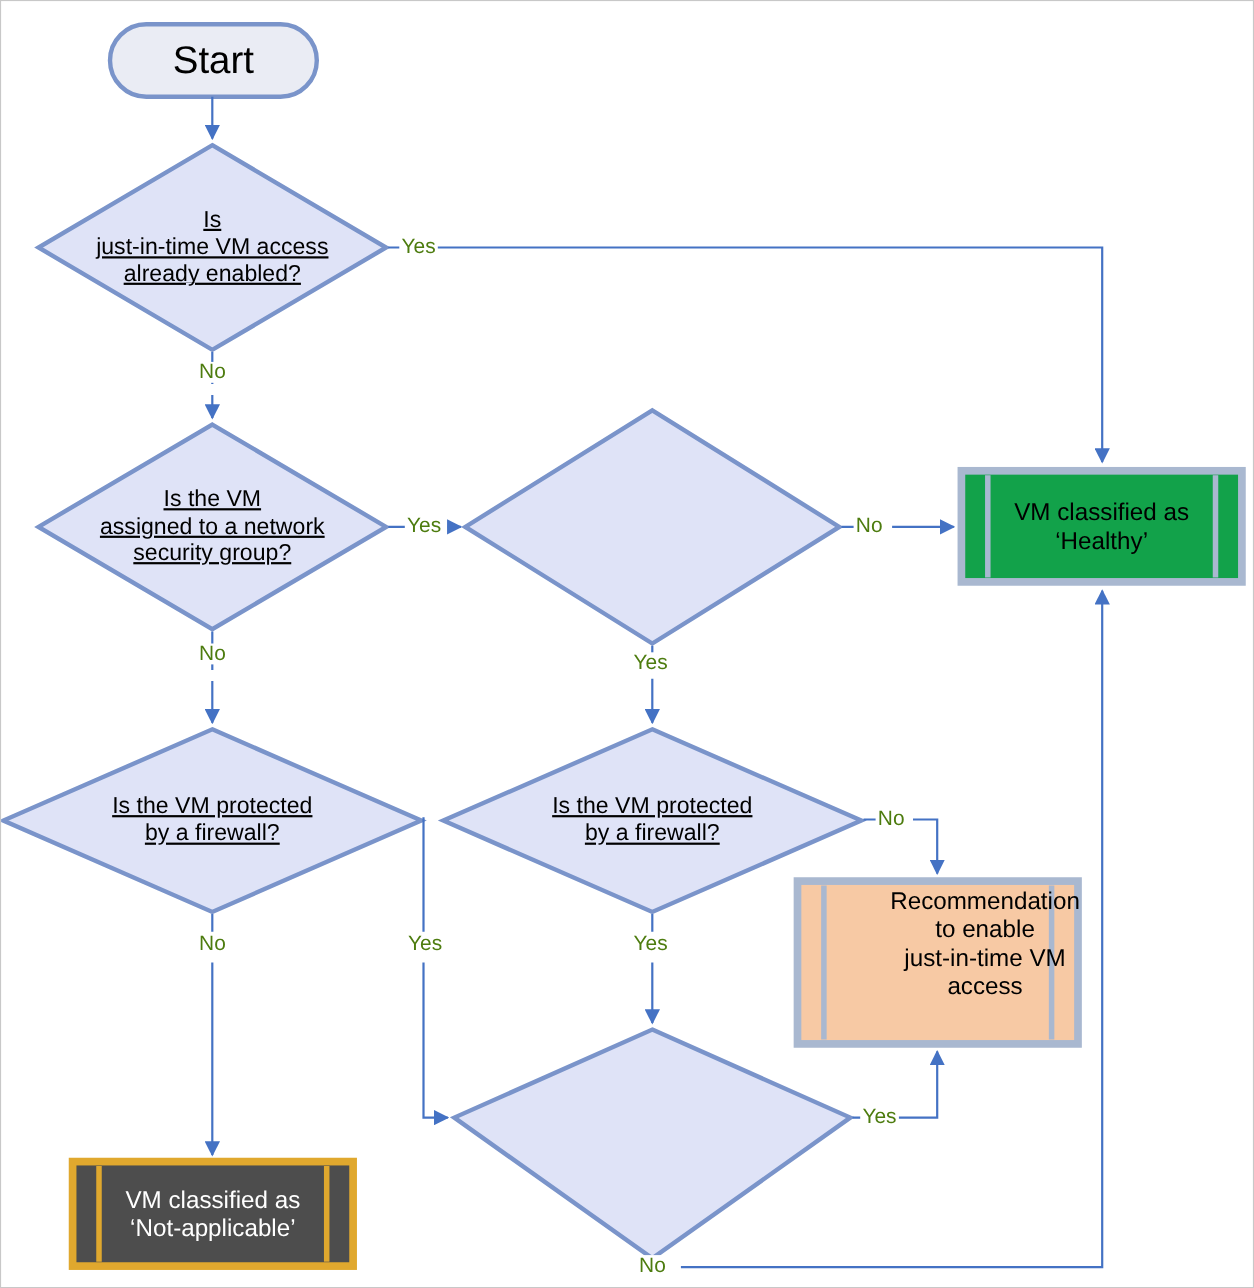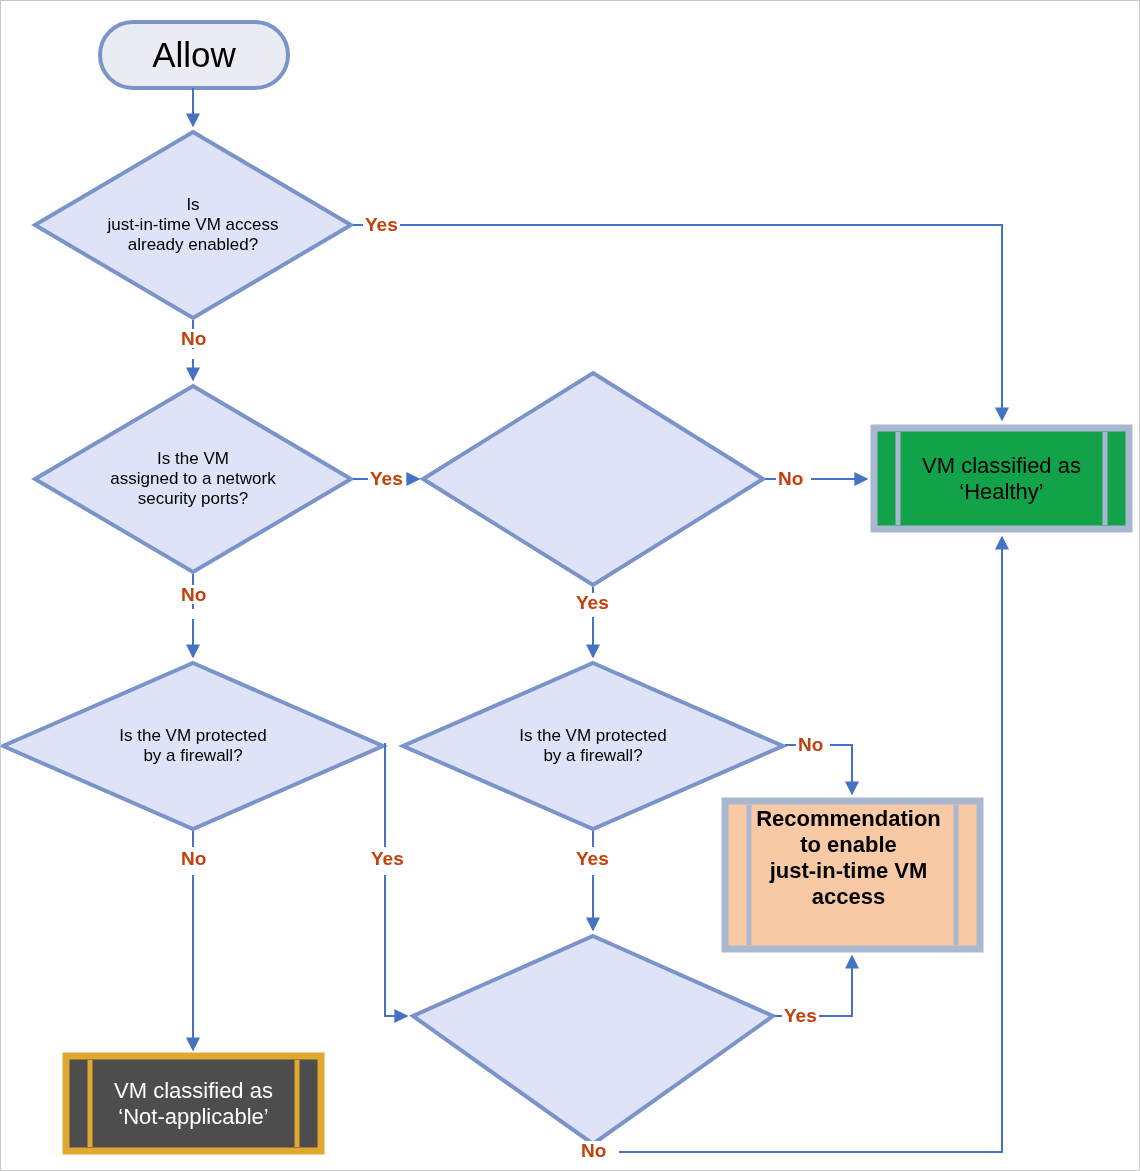--- a/index.html
+++ b/index.html
@@ -29,33 +29,32 @@
     position: absolute;
     display: flex;
     align-items: center;
     justify-content: center;
     text-align: center;
     color: #000000;
     line-height: 1.18;
     pointer-events: none;
     white-space: pre-line;
   }
-  .diamond-label { font-size: 17px; }
+  .diamond-label { font-size: 21px; text-decoration: underline; }
   .start-label   { font-size: 35px; }
   .box-label     { font-size: 22px; }
   .box-label-dark{ font-size: 22px; color: #ffffff; }
   .edge-label {
     position: absolute;
     font-size: 19px;
-    color: #c2410c;
+    color: #4d7c0f;
     background: #ffffff;
     padding: 0 2px;
     line-height: 1;
     white-space: nowrap;
-    font-weight: bold;
   }
 </style>
 </head>
 <body>
 
 <div id="canvas">
 
   <svg id="svg-layer" viewBox="0 0 1140 1171" xmlns="http://www.w3.org/2000/svg">
     <defs>
       <marker id="arrow" viewBox="0 0 10 10" refX="9" refY="5" markerWidth="7" markerHeight="7" orient="auto-start-reverse">
@@ -118,42 +117,42 @@
       <path d="M 784 744 L 796 744 M 829 744 L 851 744 L 851 793" marker-end="url(#arrow)"></path>
 
       <path d="M 592 830 L 592 846 M 592 874 L 592 929" marker-end="url(#arrow)"></path>
 
       <path d="M 774 1015 L 782 1015 M 816 1015 L 851 1015 L 851 955" marker-end="url(#arrow)"></path>
 
       <path d="M 592 1145 L 592 1151 M 618 1151 L 1001 1151 L 1001 536" marker-end="url(#arrow)"></path>
     </g>
   </svg>
 
-  <div class="node-text start-label" style="left:99px; top:21px; width:188px; height:66px;">Allow</div>
+  <div class="node-text start-label" style="left:99px; top:21px; width:188px; height:66px;">Start</div>
 
   <div class="node-text diamond-label" style="left:42px; top:166px; width:300px; height:116px;">Is
 just-in-time VM access
 already enabled?</div>
 
   <div class="node-text diamond-label" style="left:42px; top:420px; width:300px; height:116px;">Is the VM
 assigned to a network
-security ports?</div>
+security group?</div>
 
 
   <div class="node-text diamond-label" style="left:52px; top:704px; width:280px; height:82px;">Is the VM protected
 by a firewall?</div>
 
   <div class="node-text diamond-label" style="left:452px; top:704px; width:280px; height:82px;">Is the VM protected
 by a firewall?</div>
 
 
   <div class="node-text box-label" style="left:901px; top:431px; width:199px; height:93px;">VM classified as
 ‘Healthy’</div>
 
-  <div class="node-text box-label" style="left:748px; top:804px; width:199px; height:106px;font-weight:bold;">Recommendation
+  <div class="node-text box-label" style="left:795px; top:804px; width:199px; height:106px;">Recommendation
 to enable
 just-in-time VM
 access</div>
 
   <div class="node-text box-label-dark" style="left:93px; top:1059px; width:199px; height:87px;">VM classified as
 ‘Not-applicable’</div>
 
   <span class="edge-label" style="left:362px; top:214px;">Yes</span>
 
   <span class="edge-label" style="left:178px; top:328px;">No</span>

